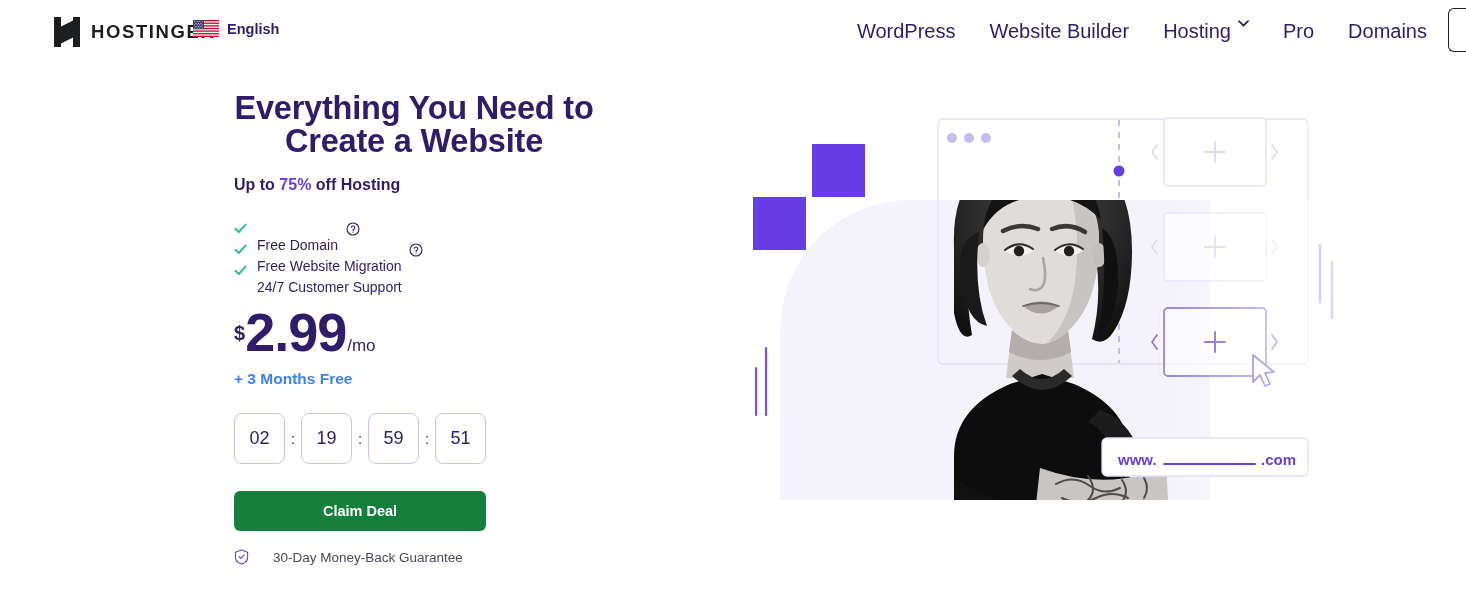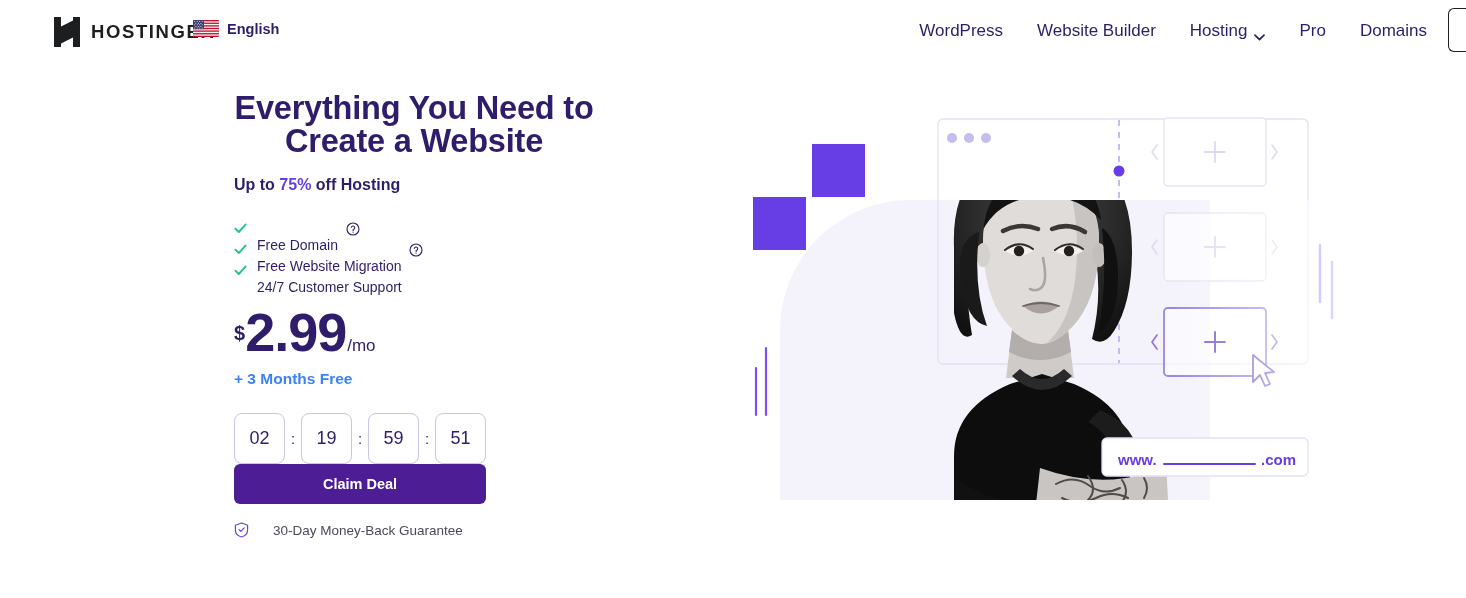--- a/index.html
+++ b/index.html
@@ -34,23 +34,23 @@
   }
   .flag { width: 26px; height: 17px; display: block; border-radius: 1px; }
   .lang-label { font-size: 14.5px; font-weight: 700; color: #2f1c6a; }
 
   .nav {
     position: absolute; right: 0; top: 0; height: 62px;
     display: flex; align-items: center; gap: 0;
     padding-right: 22px;
   }
   .nav-item {
-    font-size: 17px; color: #2f1c6a; font-weight: 400;
+    font-size: 20px; color: #2f1c6a; font-weight: 400;
     padding: 0 17px; cursor: pointer; white-space: nowrap;
-    display: flex; align-items: flex-end; gap: 7px;
+    display: flex; align-items: flex-start; gap: 7px;
   }
   .chev { width: 11px; height: 7px; display: block; }
   .edge-stub {
     position: absolute; right: 0px; top: 8px;
     width: 18px; height: 44px;
     border: 1.5px solid #1d1e20; border-right: none;
     border-radius: 6px 0 0 6px;
     background: #ffffff;
   }
 
@@ -99,22 +99,23 @@
     border: 1.4px solid #c9c4e8; border-radius: 8px;
     display: flex; align-items: center; justify-content: center;
     font-size: 18px; color: #2f1c6a; background: #fff;
   }
   .tsep {
     width: 16px; text-align: center;
     font-size: 15px; color: #2f1c6a;
   }
 
   .cta {
+    margin-top: 27px;
     width: 252px; height: 40px;
-    background: #4c1d95; border: none; border-radius: 6px;
+    background: #15803d; border: none; border-radius: 6px;
     color: #ffffff; font-size: 14.5px; font-weight: 700;
     font-family: "Liberation Sans", sans-serif;
     cursor: pointer; display: flex; align-items: center; justify-content: center;
   }
   .guarantee {
     margin-top: 18px;
     display: flex; align-items: center; gap: 24px;
     font-size: 13.5px; color: #4b4a5a;
   }
   .shield { width: 15px; height: 16px; display:block; }

